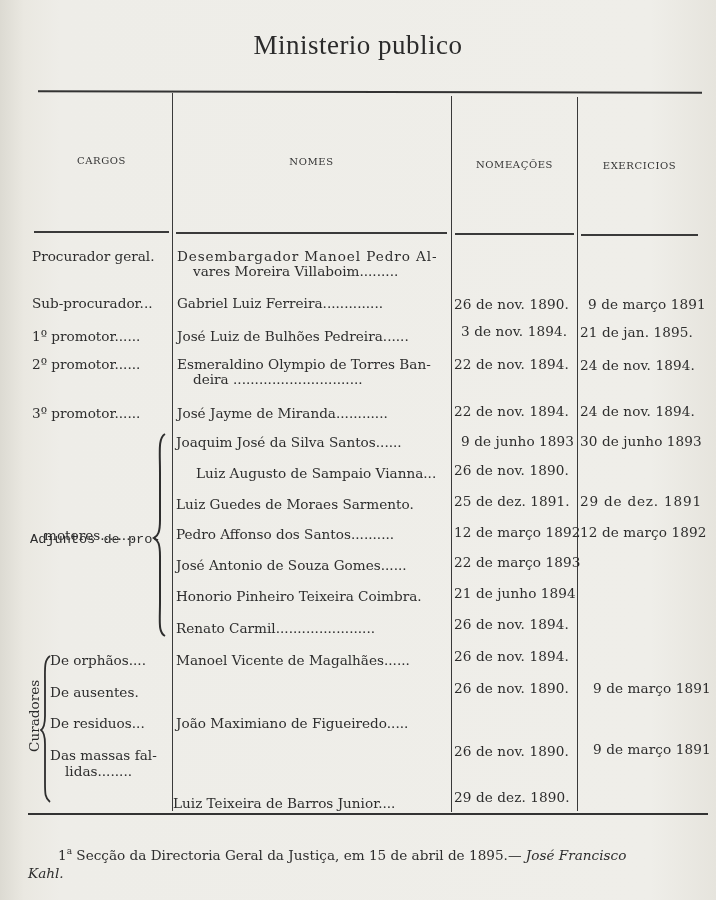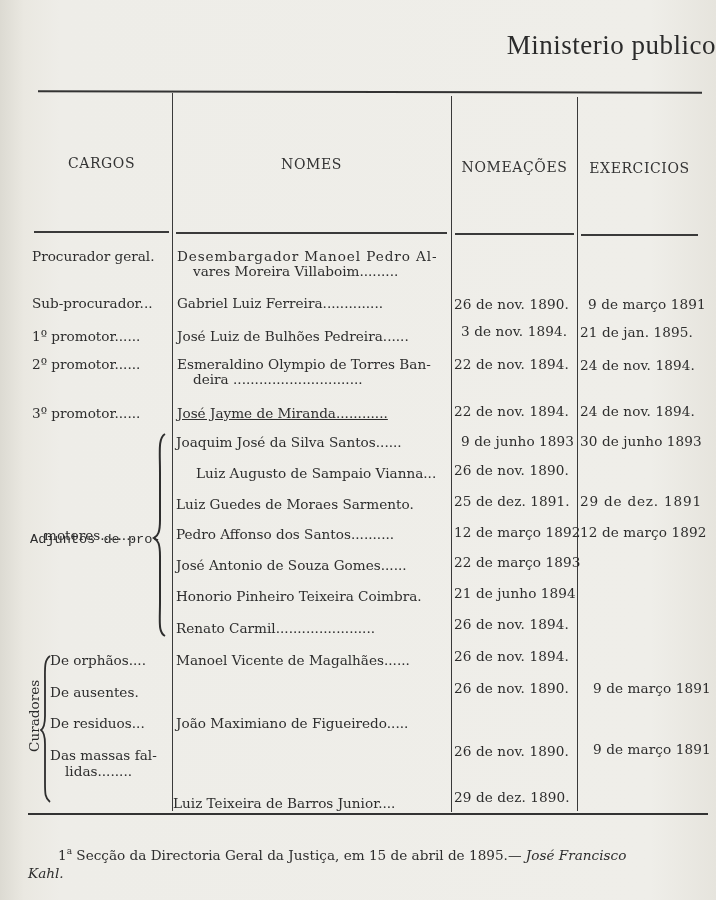--- a/index.html
+++ b/index.html
@@ -9,31 +9,31 @@
     font-family: "DejaVu Serif", "Liberation Serif", serif;
     color: #2a2a2a;
     position: relative;
   }
   .page {
     position: absolute; left: 0; top: 0; width: 716px; height: 900px;
     background: linear-gradient(90deg, #dcdad2 0px, #eae8e1 24px, #eeede8 60px, #efeee9 650px, #e6e4dd 716px);
   }
   .title {
     position: absolute; left: 0; width: 716px; top: 30px;
-    text-align: right; font-size: 27px; letter-spacing: 0.5px;
+    text-align: center; font-size: 27px; letter-spacing: 0.5px;
     font-family: "Liberation Serif", "DejaVu Serif", serif;
     color: #2b2b2b;
   }
   .rule-top { position: absolute; left: 38px; top: 91px; width: 664px; height: 2px; background: #333; transform: rotate(0.15deg); }
   .rule-bottom { position: absolute; left: 28px; top: 813px; width: 680px; height: 2px; background: #333; }
   .vline { position: absolute; width: 1px; background: #3a3a3a; }
   .hrule { position: absolute; height: 2px; background: #3a3a3a; }
 
   .hdr {
-    position: absolute; font-size: 14px; letter-spacing: 0.6px; color: #333;
+    position: absolute; font-size: 10px; letter-spacing: 0.6px; color: #333;
     font-family: "DejaVu Serif", serif; text-align: center;
   }
 
   .txt {
     position: absolute; font-size: 13.6px; white-space: nowrap;
     font-family: "DejaVu Serif", serif; color: #2d2d2d; line-height: 15px;
   }
   .date { letter-spacing: 0.1px; margin-top: 28px; }
   .brace { position: absolute; }
   .vert {
@@ -87,21 +87,21 @@
   <div class="txt date" style="left:454px; top:329px;">22 de nov. 1894.</div>
   <div class="txt date" style="left:580px; top:330px;">24 de nov. 1894.</div>
 
   <div class="txt" style="left:32px; top:357px;">2º promotor......</div>
   <div class="txt" style="left:177px; top:357px;">Esmeraldino Olympio de Torres Ban-</div>
   <div class="txt" style="left:193px; top:372px;text-align:center;">deira ..............................</div>
   <div class="txt date" style="left:454px; top:376px;">22 de nov. 1894.</div>
   <div class="txt date" style="left:580px; top:376px;">24 de nov. 1894.</div>
 
   <div class="txt" style="left:32px; top:406px;">3º promotor......</div>
-  <div class="txt" style="left:177px; top:406px;text-decoration:underline;">José Jayme de Miranda............</div>
+  <div class="txt" style="left:177px; top:406px;">José Jayme de Miranda............</div>
   <div class="txt date" style="left:461px; top:406px;">9 de junho 1893</div>
   <div class="txt date" style="left:580px; top:406px;">30 de junho 1893</div>
 
   <div class="txt" style="left:30px; top:532px;font-family:Liberation Mono, monospace;">Adjuntos de pro-</div>
   <div class="txt" style="left:44px; top:528px;">motores........</div>
   <svg class="brace" style="left:152px; top:432px;" width="16" height="206" viewBox="0 0 16 206">
     <path d="M13 2 C6 6, 8 20, 8 40 L8 88 C8 100, 6 104, 2 106 C6 108, 8 112, 8 124 L8 170 C8 190, 6 200, 13 204" fill="none" stroke="#2d2d2d" stroke-width="2"></path>
   </svg>
 
   <div class="txt" style="left:176px; top:435px;">Joaquim José da Silva Santos......</div>

